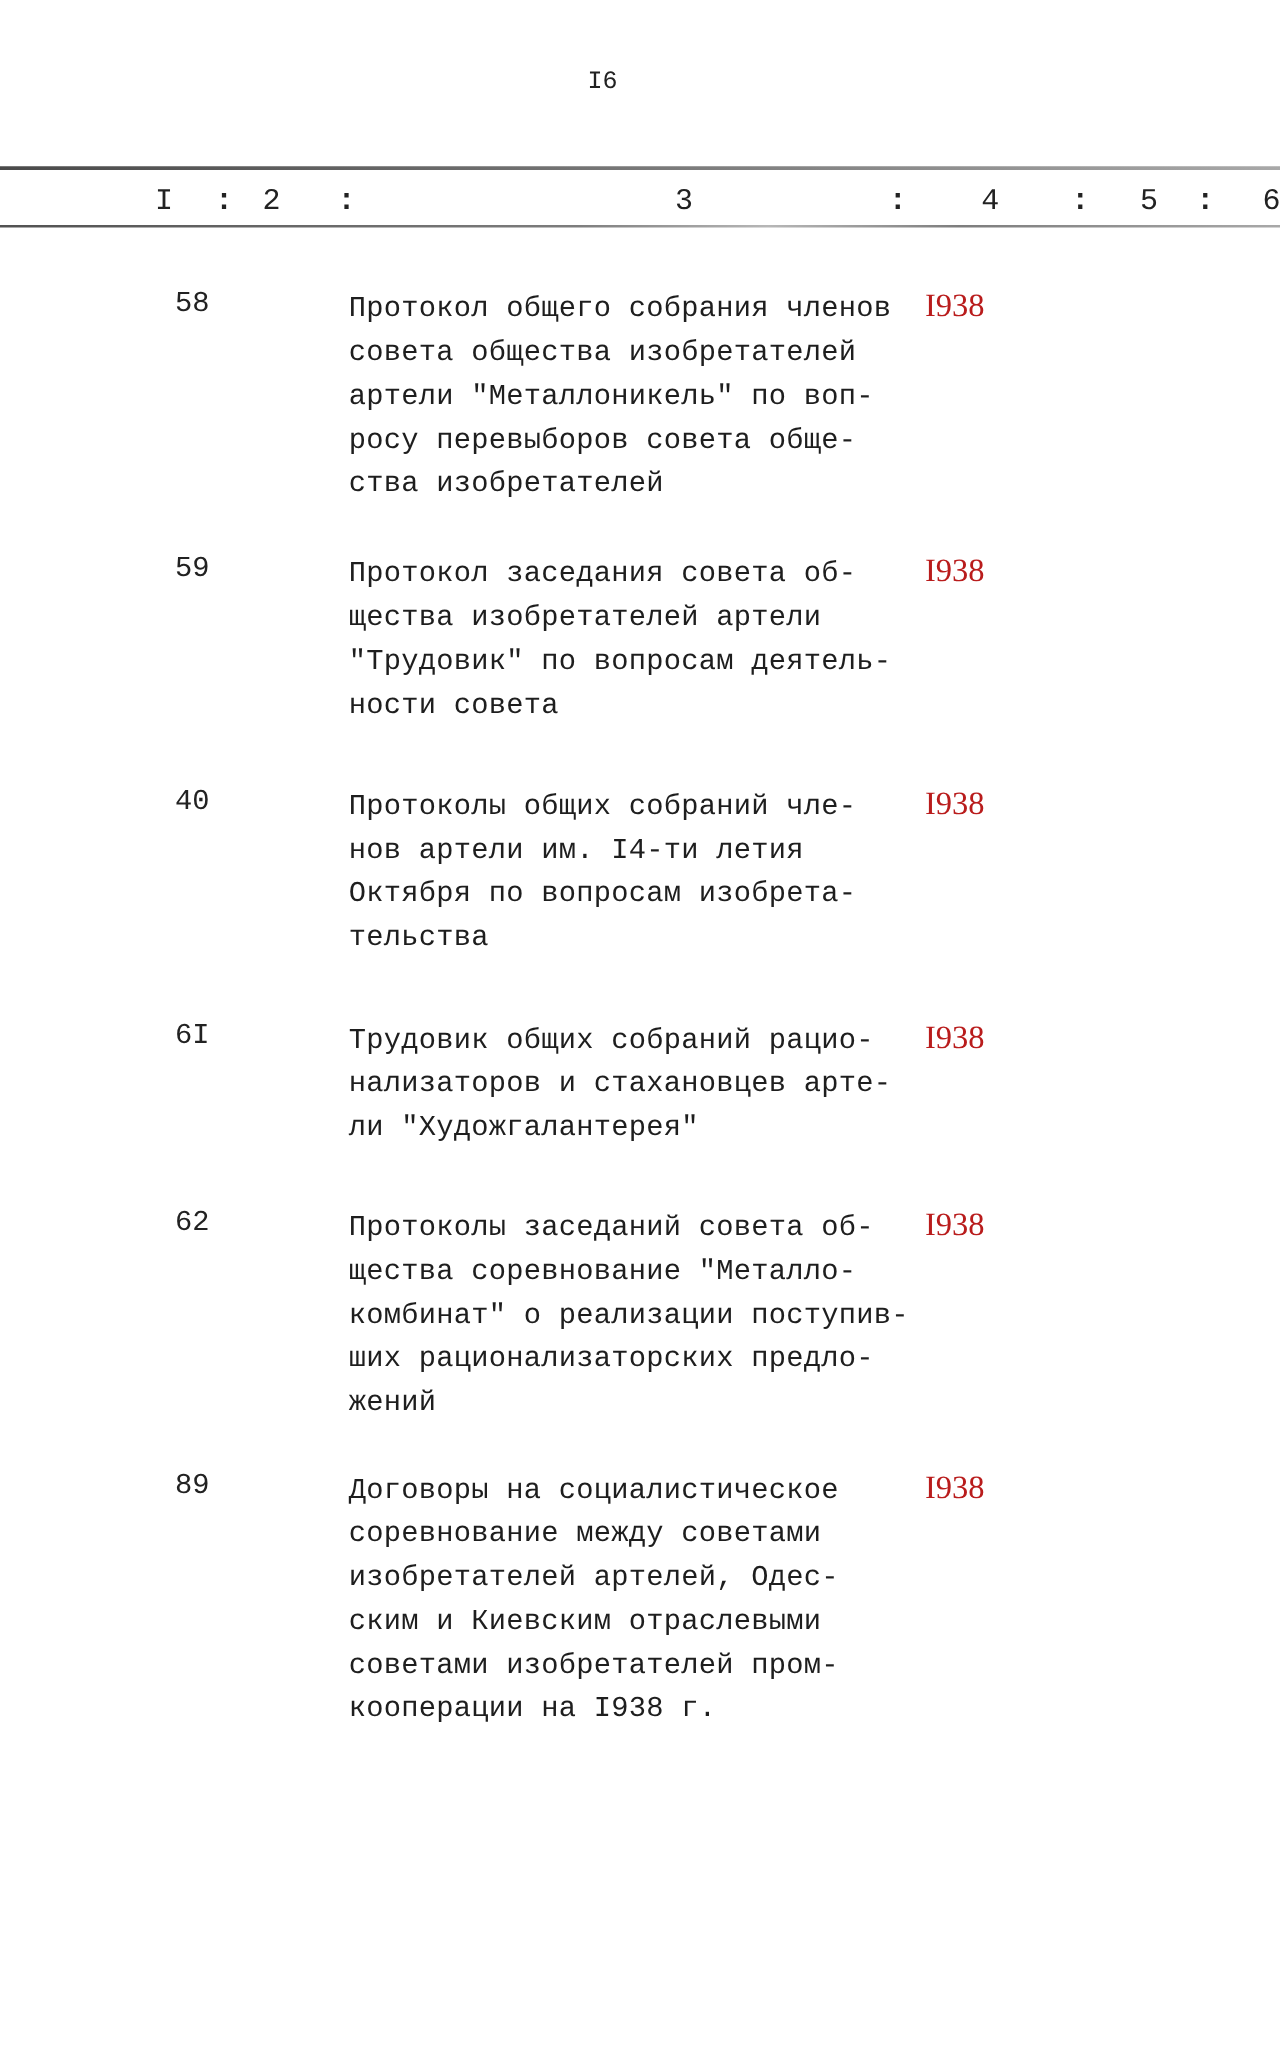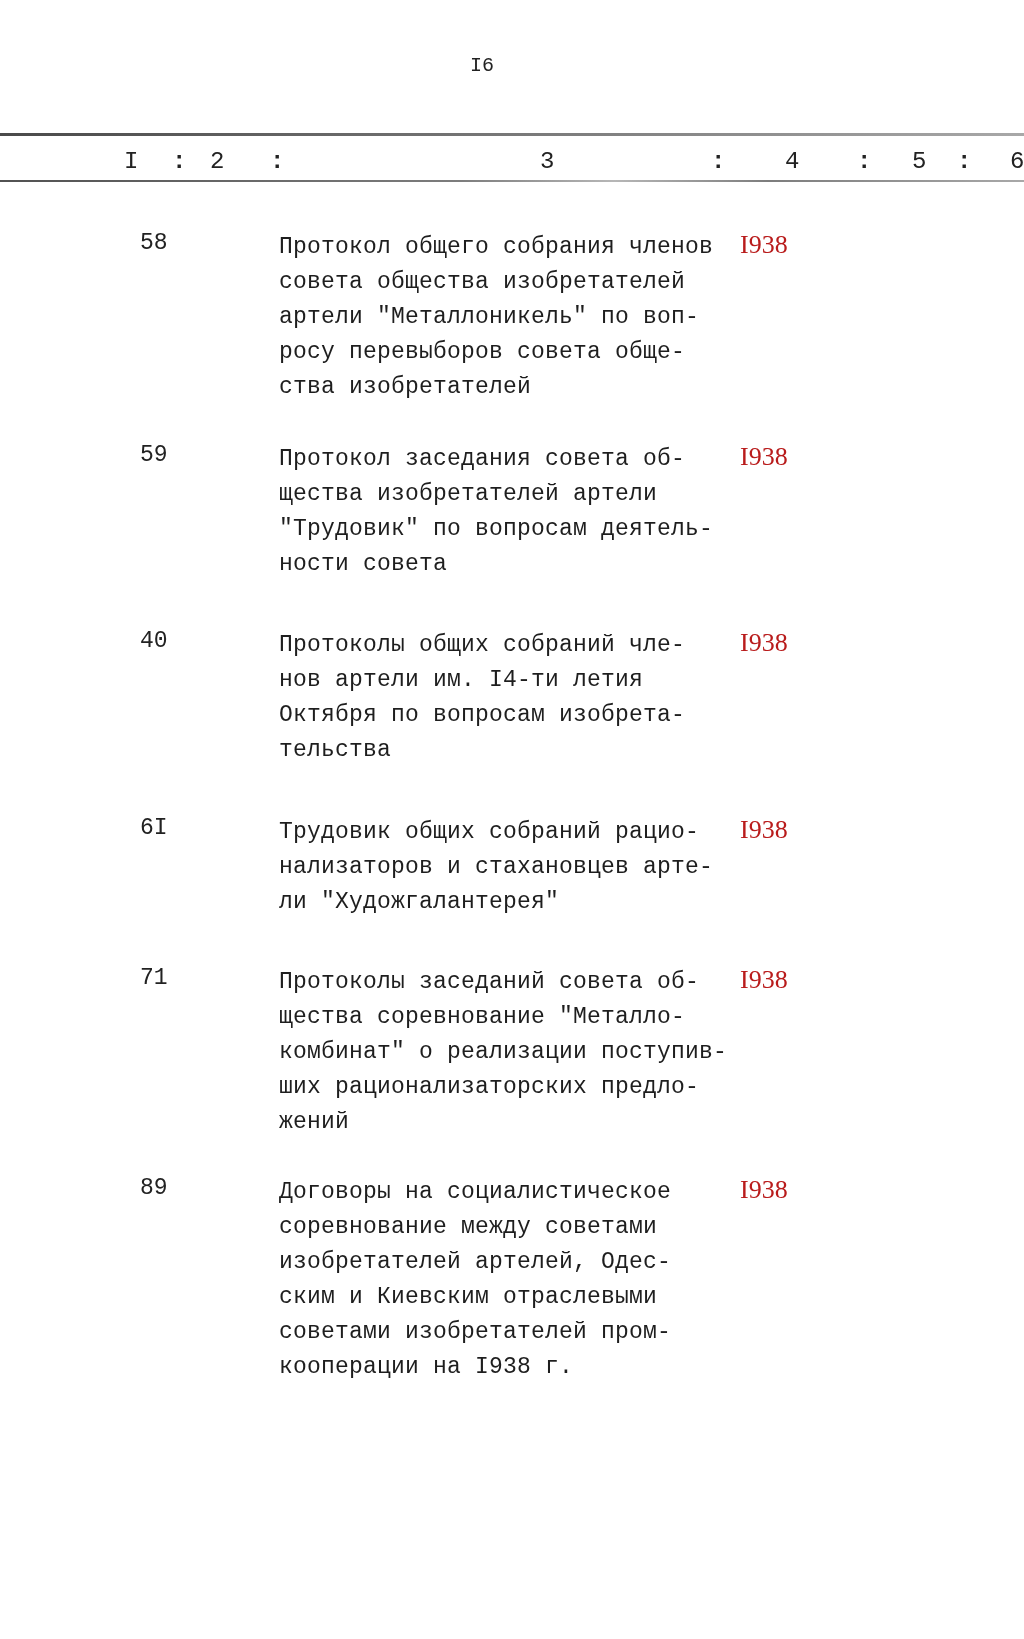--- a/index.html
+++ b/index.html
@@ -132,21 +132,21 @@
 
 <div class="entry" style="top:815px;">
   <span class="entry-num">6I</span>
   <div class="entry-title">Трудовик общих собраний рацио-
 нализаторов и стахановцев арте-
 ли "Художгалантерея"</div>
   <span class="entry-year">I938</span>
 </div>
 
 <div class="entry" style="top:965px;">
-  <span class="entry-num">71</span>
+  <span class="entry-num">62</span>
   <div class="entry-title">Протоколы заседаний совета об-
 щества соревнование "Металло-
 комбинат" о реализации поступив-
 ших рационализаторских предло-
 жений</div>
   <span class="entry-year">I938</span>
 </div>
 
 <div class="entry" style="top:1175px;">
   <span class="entry-num">89</span>

